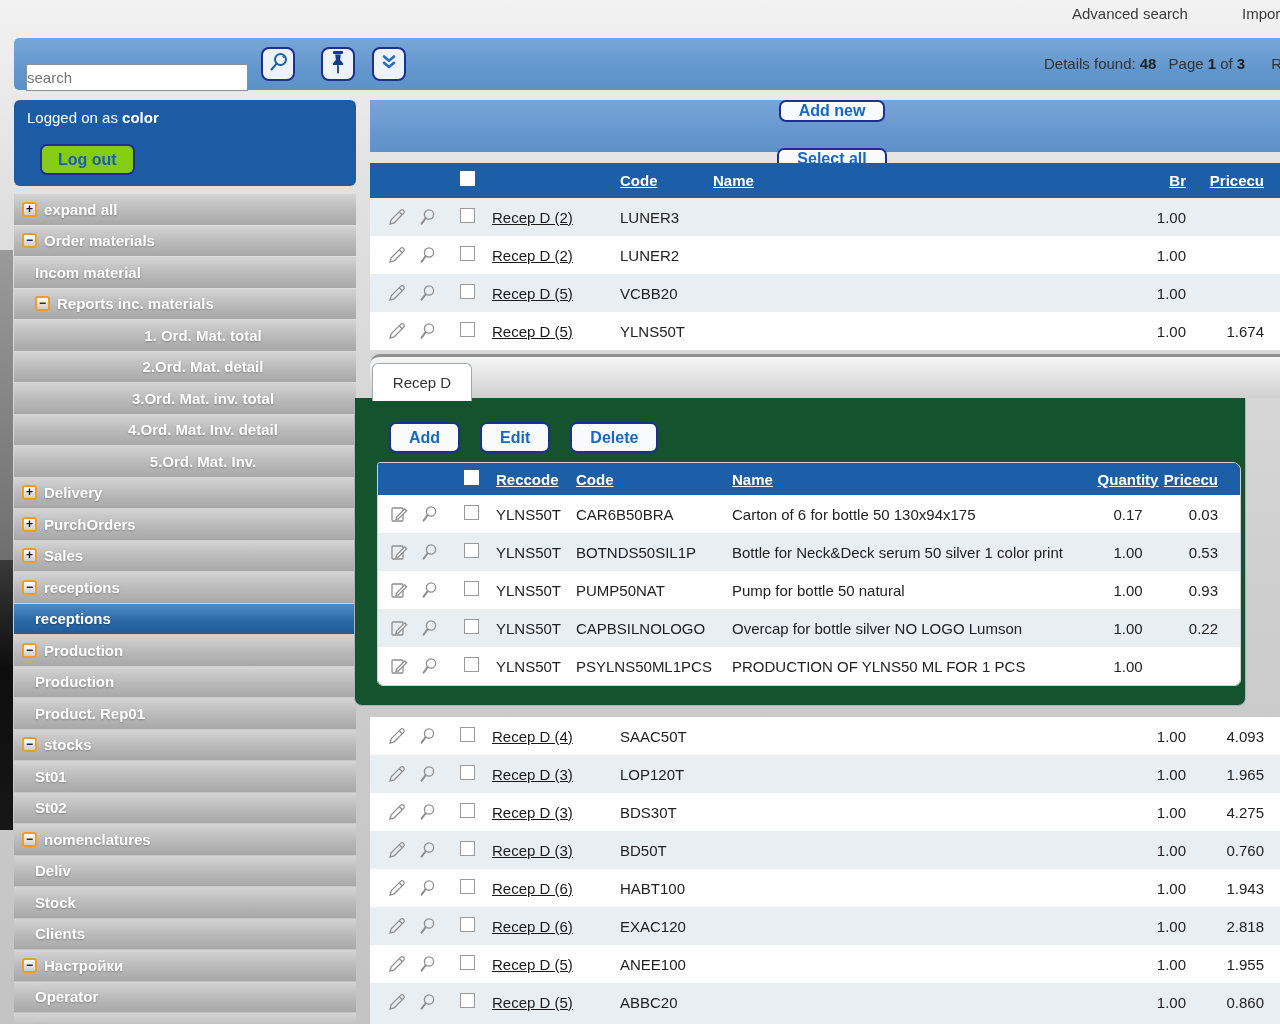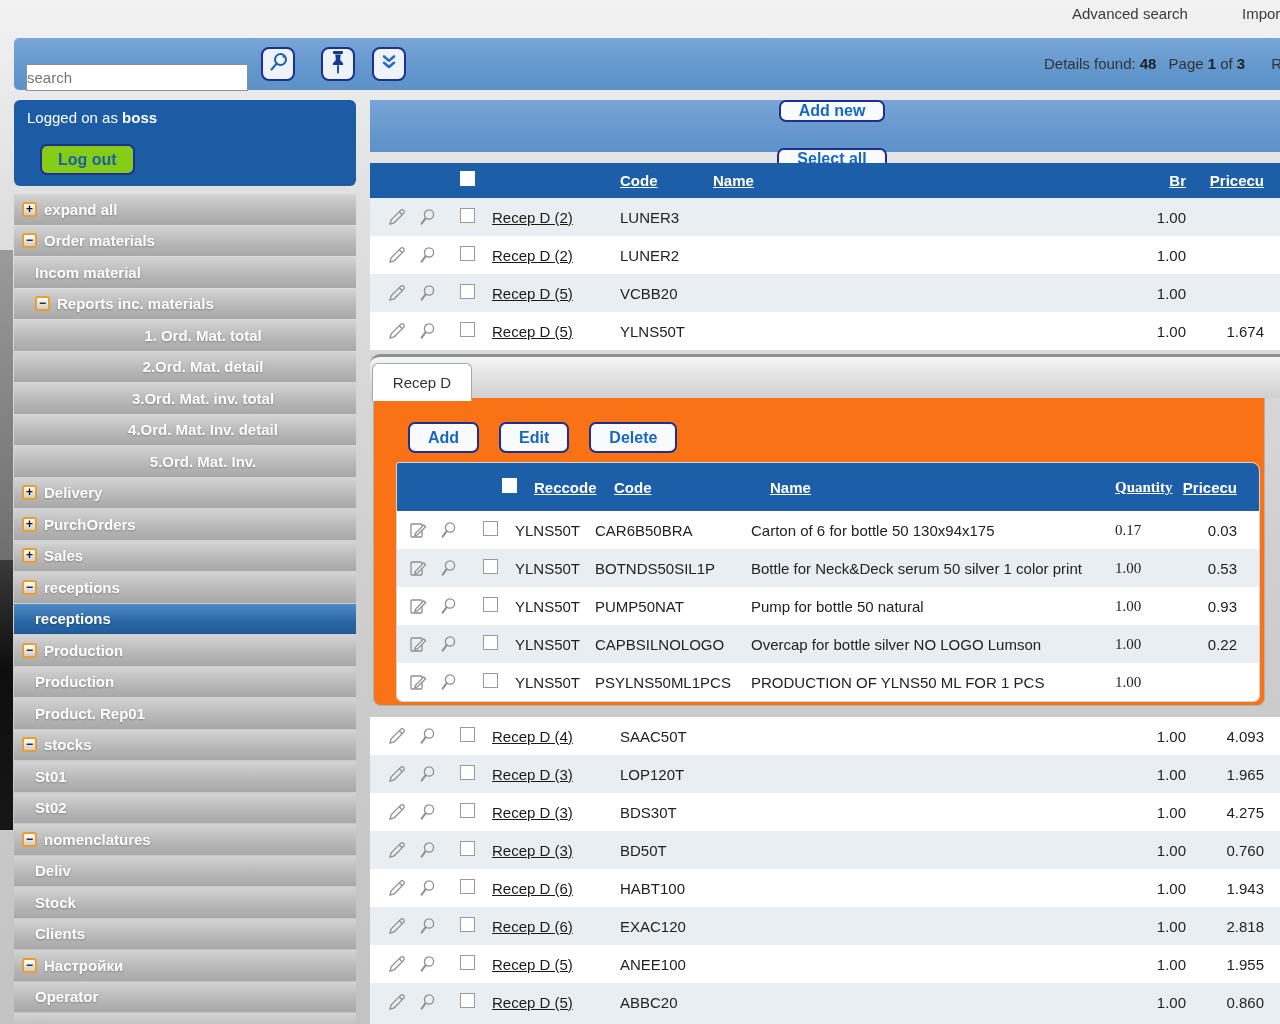--- a/index.html
+++ b/index.html
@@ -82,32 +82,32 @@
   .rlink { color:#1a1a1a; text-decoration:underline; cursor:pointer; }
   .icon-act { width:22px; height:20px; cursor:pointer; display:inline-flex; }
 
   
   #tabstrip { left:370px; top:354px; width:910px; height:44px;
     background:linear-gradient(180deg,#f6f6f6,#dedede 60%,#d0d0d0);
     border-top:3px solid #8f8f8f; border-radius:10px 0 0 0; }
   #dtab { position:absolute; left:2px; top:6px; width:100px; height:38px; background:#fff;
     border:1px solid #a2a8b0; border-bottom:none; border-radius:6px 6px 0 0;
     display:flex; align-items:center; justify-content:center; font-size:15px; color:#333; cursor:pointer; z-index:2; }
-  #dpanel { left:373px; top:398px; width:892px; height:308px; background:#f97316;
+  #dpanel { left:354px; top:398px; width:892px; height:308px; background:#14532d;
     border:1px solid #aab2bc; border-top:none; border-radius:0 0 8px 8px; }
   #dbtns { position:absolute; left:34px; top:24px; display:flex; gap:20px; }
   #dtable { position:absolute; left:22px; top:64px; width:864px;
     border:1px solid #cfd4da; border-radius:3px 8px 6px 6px; overflow:hidden; }
-  #dhead { height:48px; border-radius:2px 8px 0 0;padding-left:19px; }
+  #dhead { height:32px; border-radius:2px 8px 0 0; }
   .d-icons { flex:0 0 86px; display:flex; gap:8px; padding-left:10px; }
   .d-check { flex:0 0 32px; }
   .d-rec   { flex:0 0 80px; }
   .d-code  { flex:0 0 156px; }
   .d-name  { flex:1 1 auto; }
-  .d-qty   { flex:0 0 64px; text-align:left;font-family:Liberation Serif, serif; }
+  .d-qty   { flex:0 0 64px; text-align:center; }
   .d-price { flex:0 0 58px; text-align:right; }
   .d-pad   { flex:0 0 22px; }
 </style>
 </head>
 <body>
 
 <div class="abs bg-patch-mid"></div>
 <div class="abs bg-patch-dark"></div>
 
 <div class="abs topbar-link" style="left:1072px;">Advanced search</div>
@@ -143,21 +143,21 @@
     </div>
   <div id="toolbar-status">
     <span>Details found:</span><b>48</b>
     <span style="margin-left:8px;">Page</span><b>1</b>
     <span>of</span><b>3</b>
     <span style="margin-left:22px;">Re</span>
   </div>
 </div>
 
 <div class="abs" id="login-panel">
-  <div id="login-text"><span>Logged on as </span><b>boss</b></div>
+  <div id="login-text"><span>Logged on as </span><b>color</b></div>
   <button id="logout-btn">Log out</button>
 </div>
 
 <div class="abs" id="tree">
     <div class="tree-item lvl0">
       <span class="treebox">+</span>
       <span>expand all</span>
     </div>
     <div class="tree-item lvl0">
       <span class="treebox">−</span>

